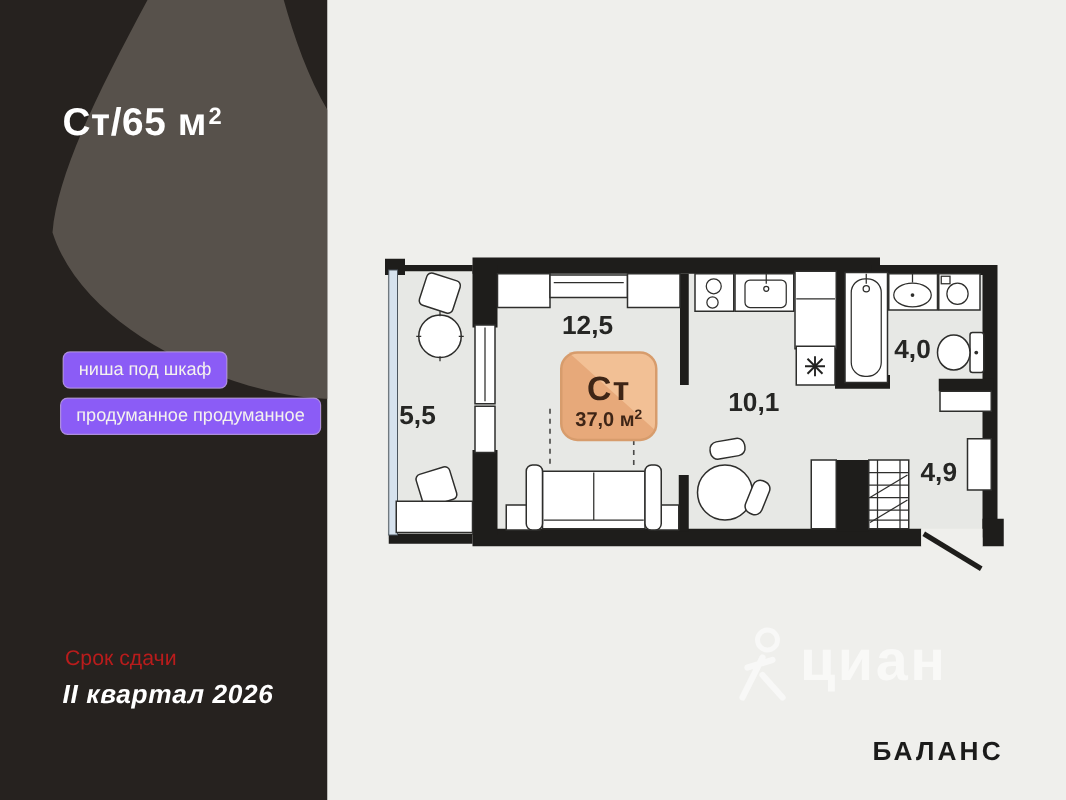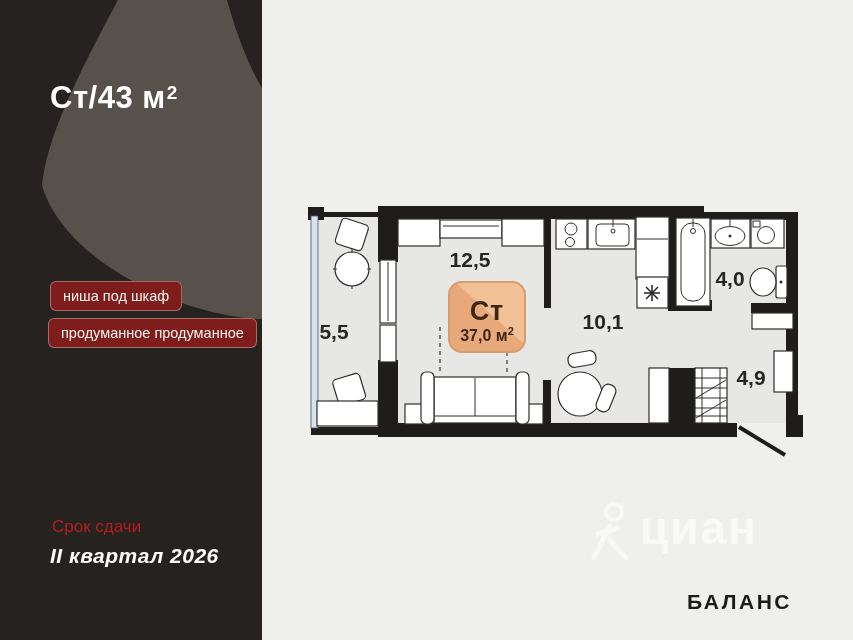--- a/index.html
+++ b/index.html
@@ -5,35 +5,35 @@
   html,body{margin:0;padding:0;}
   body{width:853px;height:640px;font-family:"Liberation Sans",sans-serif;}
   .stage{position:relative;width:853px;height:640px;background:#efefec;overflow:hidden;}
 
   
   .panel{position:absolute;left:0;top:0;width:262px;height:640px;}
   .panel svg{position:absolute;left:0;top:0;}
   .panel-title{position:absolute;left:50px;top:80px;color:#ffffff;font-size:31px;font-weight:800;letter-spacing:.5px;}
   .panel-title sup{font-size:19px;font-weight:800;position:relative;top:2px;left:1px;}
   .tag{position:absolute;box-sizing:border-box;color:#f4f2ef;font-size:14.5px;
-       background:#7f1d1d;border:1px solid rgba(214,203,190,.45);border-radius:6px;
+       background:#8b5cf6;border:1px solid rgba(214,203,190,.45);border-radius:6px;
        padding:6px 12px;white-space:nowrap;}
   .tag1{left:50px;top:281px;}
   .tag2{left:48px;top:318px;}
   .deadline-label{position:absolute;left:52px;top:517px;color:#b91c1c;font-size:17px;}
   .deadline-value{position:absolute;left:50px;top:544px;color:#ffffff;font-size:21px;font-weight:800;letter-spacing:.5px;font-style:italic;}
 
   
   .watermark{position:absolute;left:588px;top:498px;display:flex;align-items:flex-start;
              color:rgba(255,255,255,.6);pointer-events:none;}
   .watermark .wm-text{font-size:46px;font-weight:700;letter-spacing:2px;line-height:60px;}
   .watermark svg{opacity:.6;margin-right:6px;margin-top:2px;}
 
   
-  .developer{position:absolute;right:61px;top:590px;color:#1b1b1a;font-size:21px;
+  .developer{position:absolute;right:50px;top:590px;color:#1b1b1a;font-size:21px;
              font-weight:800;letter-spacing:2.5px;}
 
   
   .plan{position:absolute;left:298px;top:195px;width:512px;height:266px;}
   .room-label{font-weight:700;font-size:21px;fill:#262624;}
   .badge-type{font-weight:800;font-size:27px;fill:#3e2516;letter-spacing:1px;}
   .badge-area{font-weight:800;font-size:16px;fill:#3e2516;}
   .wall{fill:#1e1d1b;}
   .furn{fill:#ffffff;stroke:#2e2e2c;stroke-width:1.2;}
   .thin{stroke:#2e2e2c;stroke-width:1;fill:none;}
@@ -42,21 +42,21 @@
 <body>
 
 <div class="stage">
 
   <div class="panel">
     <svg width="262" height="640" viewBox="0 0 262 640">
       <rect x="0" y="0" width="262" height="640" fill="#26221f"></rect>
       <path d="M118,0 C76,78 46,140 42,186 C60,242 122,282 182,303 C216,315 246,319 262,319 L262,88 C247,63 235,29 227,0 Z" fill="#57514b"></path>
     </svg>
     <div class="panel-title">
-      <span>Ст/43 м</span><sup>2</sup>
+      <span>Ст/65 м</span><sup>2</sup>
     </div>
     <div class="tag tag1">ниша под шкаф</div>
     <div class="tag tag2">продуманное продуманное</div>
     <div class="deadline-label">Срок сдачи</div>
     <div class="deadline-value">II квартал 2026</div>
   </div>
 
   <div class="watermark">
     <svg width="46" height="62" viewBox="0 0 46 62">
       <circle cx="26" cy="12" r="8" fill="none" stroke="rgba(255,255,255,.9)" stroke-width="4"></circle>

